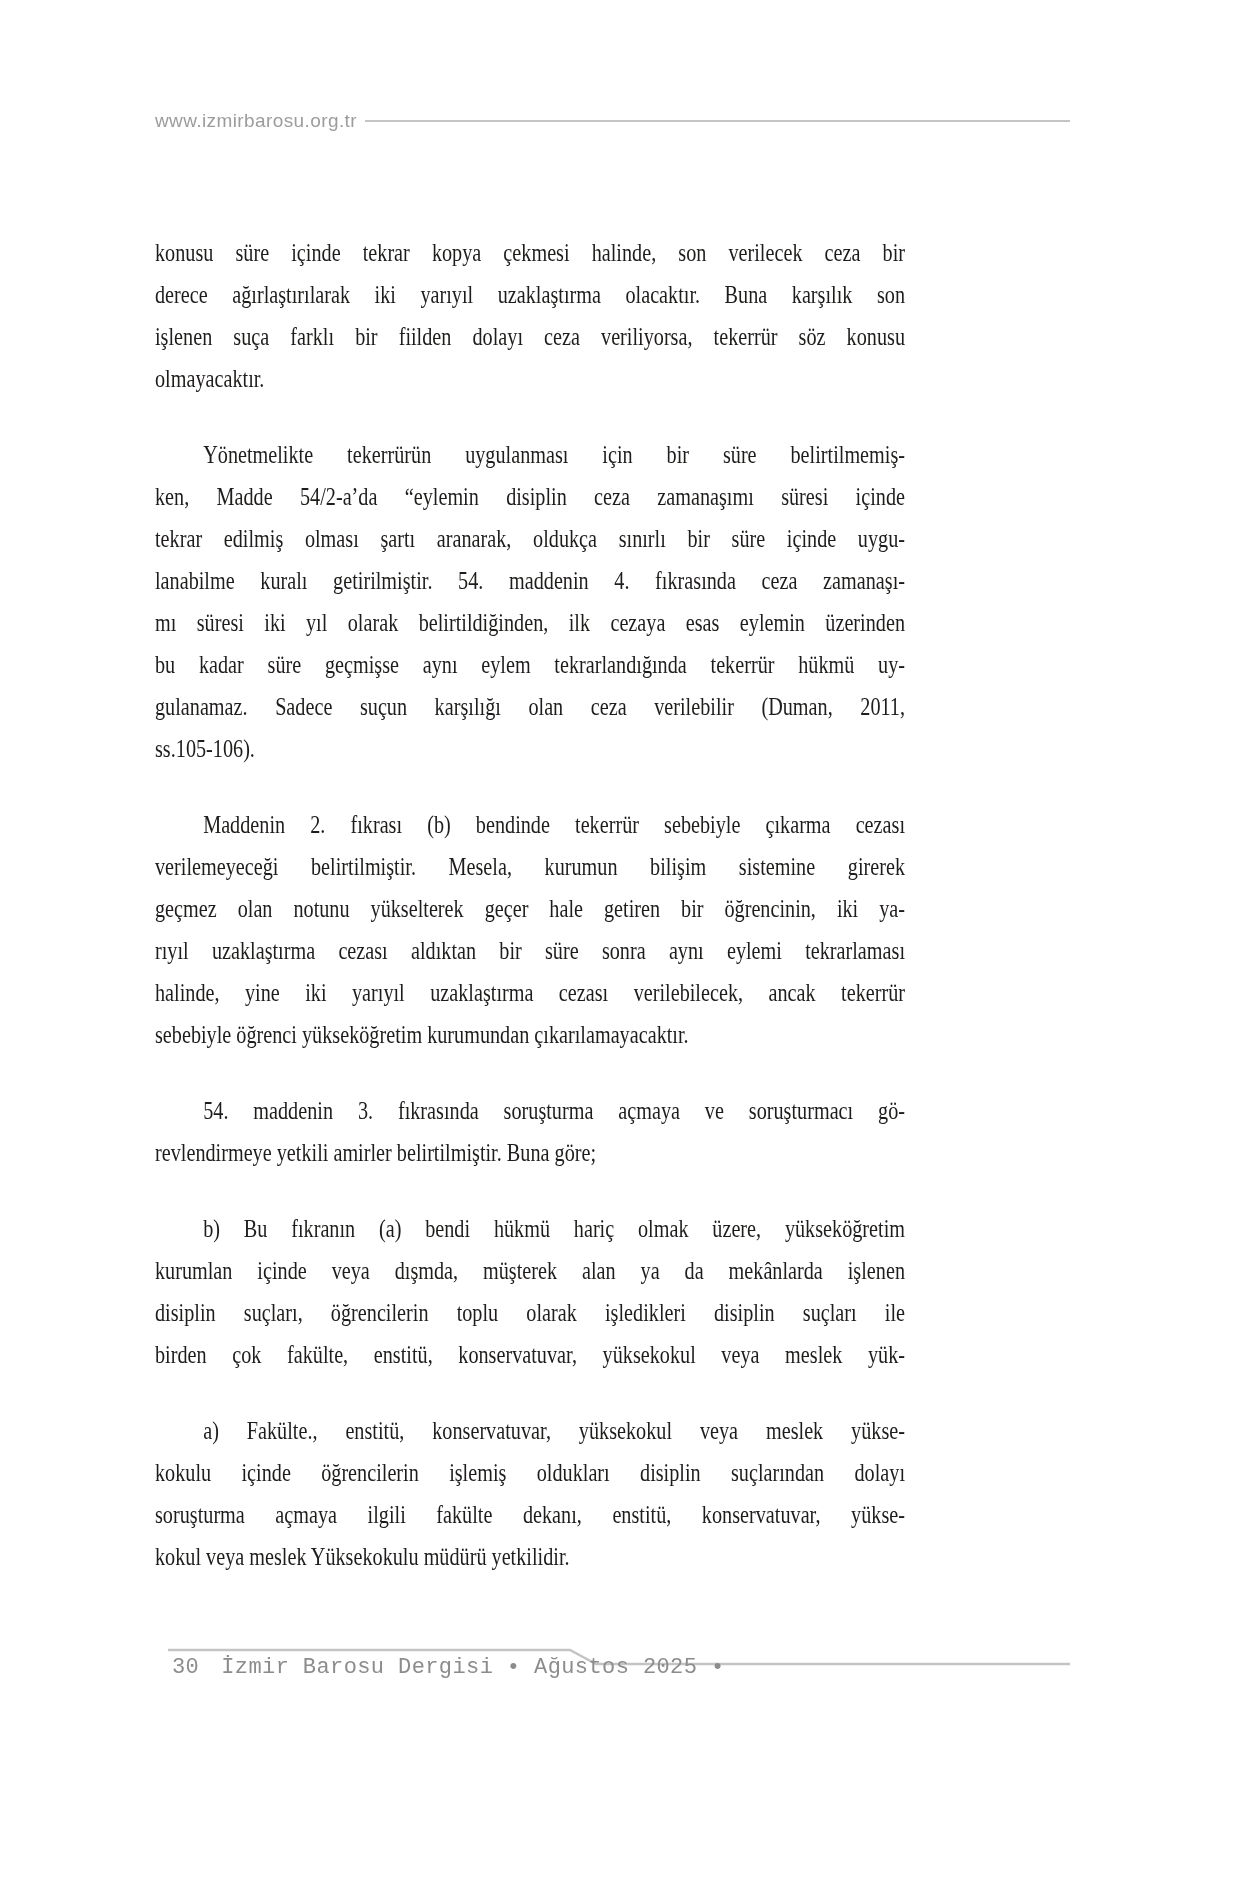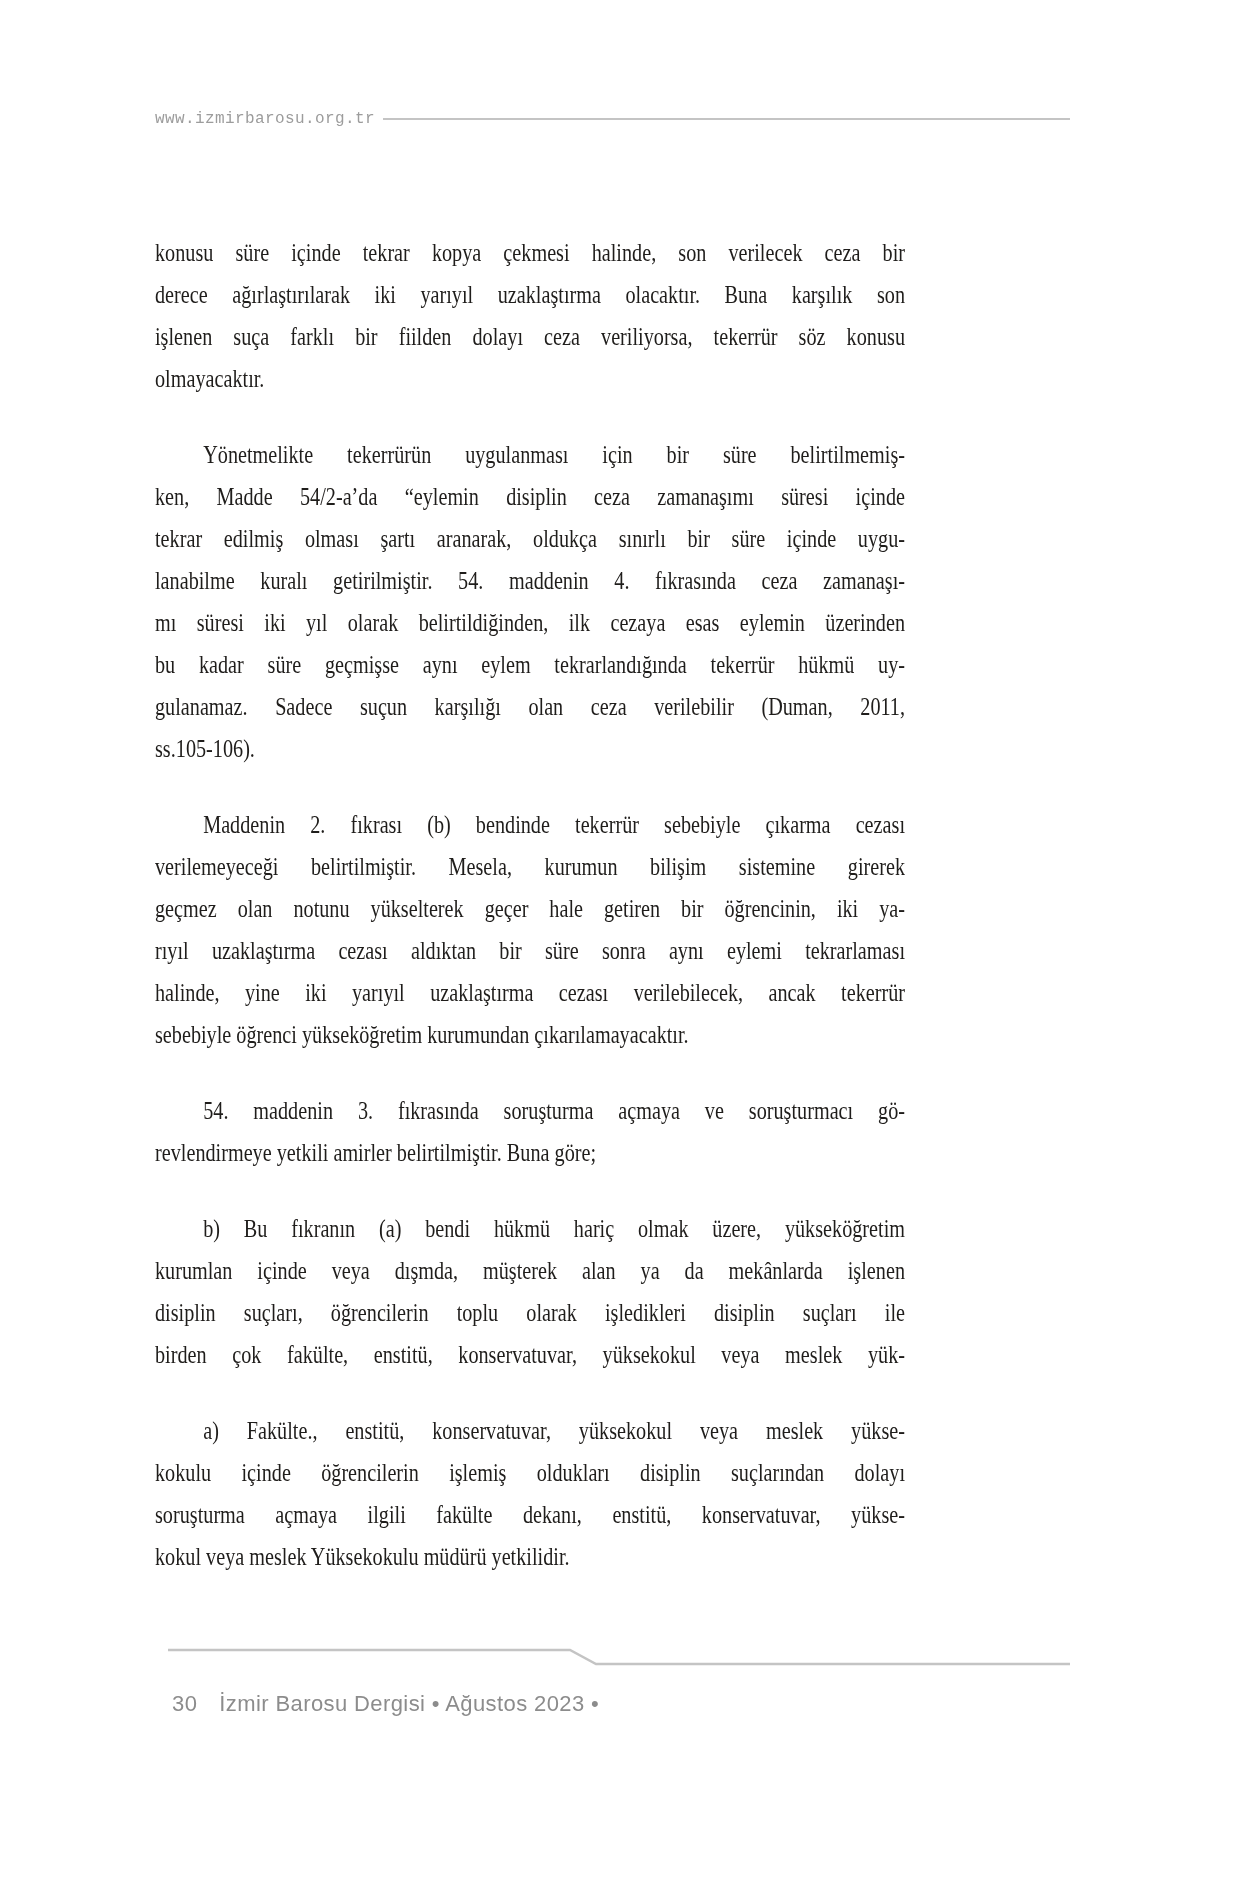--- a/index.html
+++ b/index.html
@@ -18,22 +18,22 @@
   
   .header {
     position: absolute;
     left: 155px;
     top: 110px;
     width: 915px;
     display: flex;
     align-items: center;
   }
   .header-url {
-    font-family: Liberation Mono, monospace;
-    font-size: 16px;
+    font-family: Liberation Sans, sans-serif;
+    font-size: 19px;
     letter-spacing: 0.4px;
     color: var(--muted-text, #9c9c9c);
     white-space: nowrap;
   }
   .header-rule {
     flex: 1;
     margin-left: 8px;
     border-top: 2.5px solid var(--rule-color, #c4c4c4);
     height: 0;
   }
@@ -77,26 +77,25 @@
     position: absolute;
     left: 0;
     top: 0;
   }
   .footer-text {
     position: absolute;
     left: 172px;
     top: 13px;
     display: flex;
     align-items: baseline;
-    font-family: Liberation Sans, sans-serif;
+    font-family: Liberation Mono, monospace;
     font-size: 22px;
     letter-spacing: 0.4px;
     color: var(--muted-text-dark, #8c8c8c);
     white-space: nowrap;
-    margin-top: 36px;
   }
   .footer-text .journal { margin-left: 22px; }
 </style>
 </head>
 <body>
 
 <div class="page">
 
   <div class="header">
     <span class="header-url">www.izmirbarosu.org.tr</span>
@@ -145,17 +144,17 @@
         <div class="line line-last">kokul veya meslek Yüksekokulu müdürü yetkilidir.</div>
       </div>
     </main>
 
   <footer class="footer">
     <svg class="footer-rule" width="1260" height="40" viewBox="0 0 1260 40" aria-hidden="true">
       <polyline points="168,8 570,8 596,22 1070,22" fill="none" stroke="#c4c4c4" stroke-width="2.5"></polyline>
     </svg>
     <div class="footer-text">
       <span class="page-num">30</span>
-      <span class="journal">İzmir Barosu Dergisi • Ağustos 2023 •</span>
+      <span class="journal">İzmir Barosu Dergisi • Ağustos 2025 •</span>
     </div>
   </footer>
 
 </div>
 
 </body></html>

